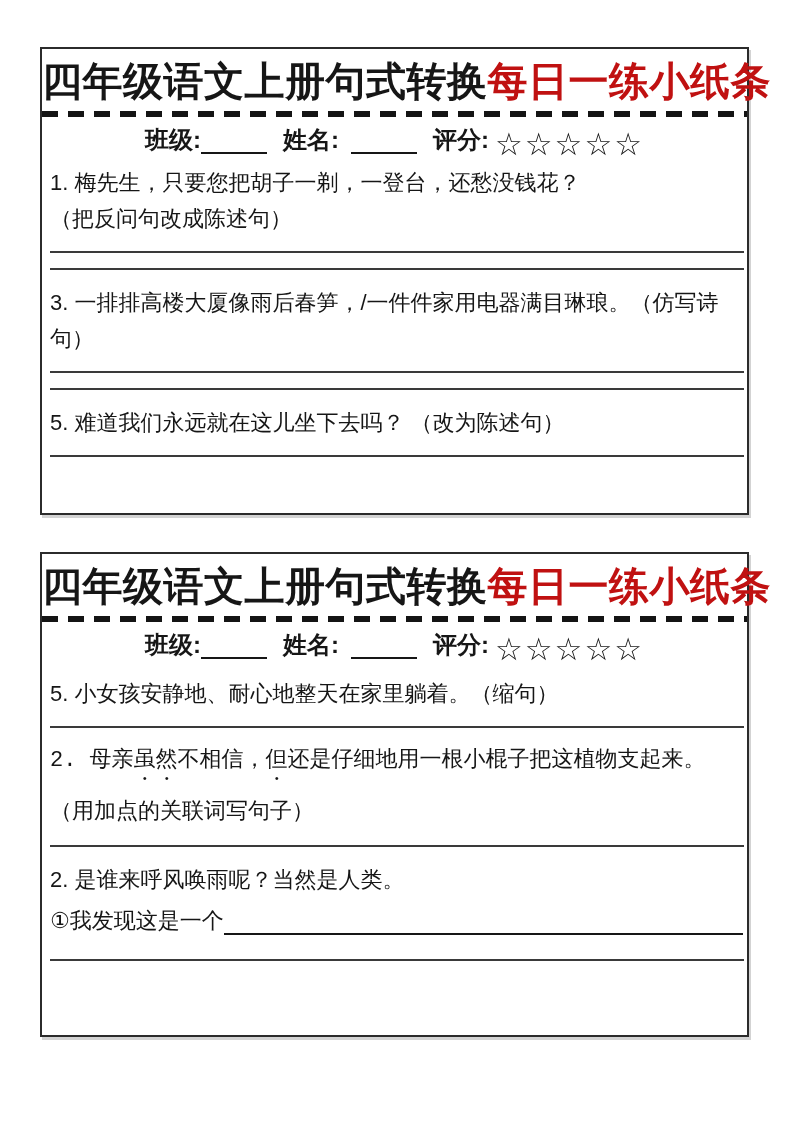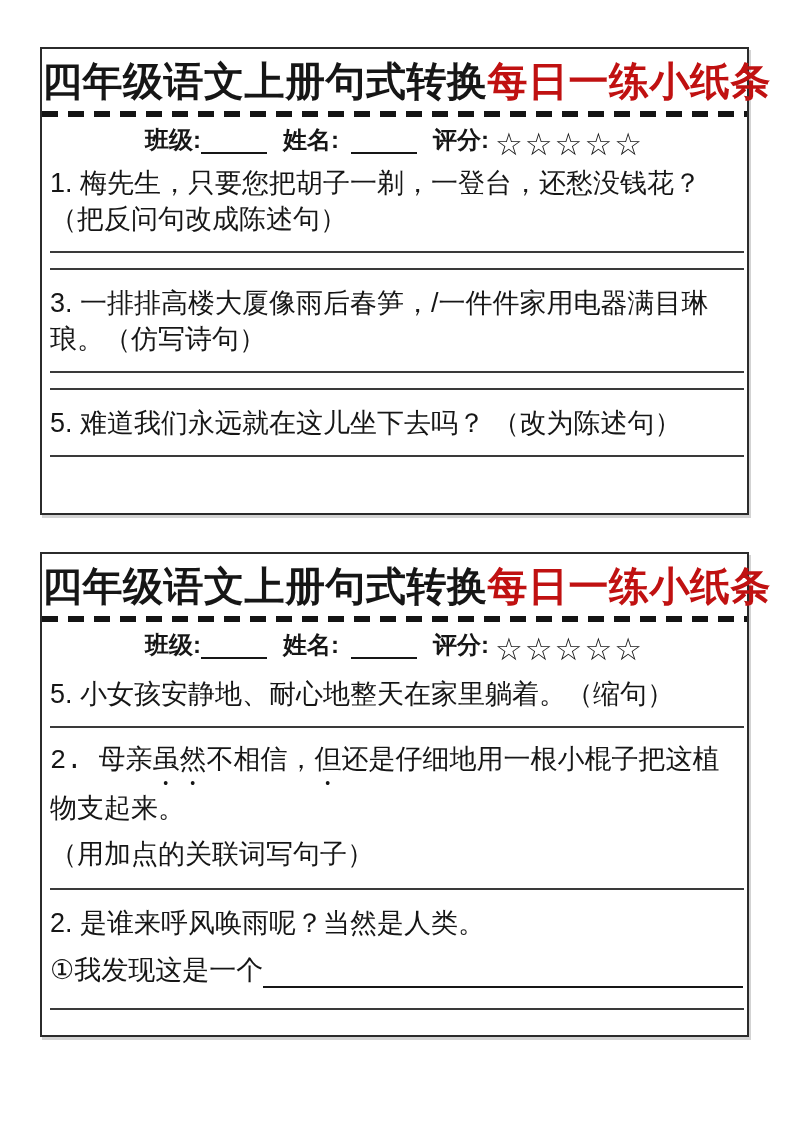--- a/index.html
+++ b/index.html
@@ -63,21 +63,21 @@
     font-weight: normal;
     letter-spacing: 2px;
     line-height: 1;
     position: relative;
     top: 3px;
     margin-left: 6px;
   }
 
   .content {
     padding: 6px 2px 0 8px;
-    font-size: 27px;
+    font-size: 22px;
   }
   .content.pt12 { padding-top: 12px; }
 
   .q-text {
     margin: 0;
     line-height: 36px;
   }
   .answer-line {
     height: 0;
     border-bottom: 2px solid #3a3a3a;
@@ -89,23 +89,23 @@
 
   .emph {
     -webkit-text-emphasis: filled dot #161616;
     -webkit-text-emphasis-position: under right;
     text-emphasis: filled dot #161616;
     text-emphasis-position: under right;
   }
 
   .sub-line {
     display: flex;
-    align-items: flex-end;
+    align-items: flex-start;
     line-height: 36px;
-    margin-top: 11px;
+    margin-top: 5px;
     white-space: nowrap;
   }
   .inline-blank {
     display: inline-block;
     width: 64px;
     border-bottom: 2px solid #161616;
     height: 30px;
   }
   .flex-blank {
     flex: 1;

